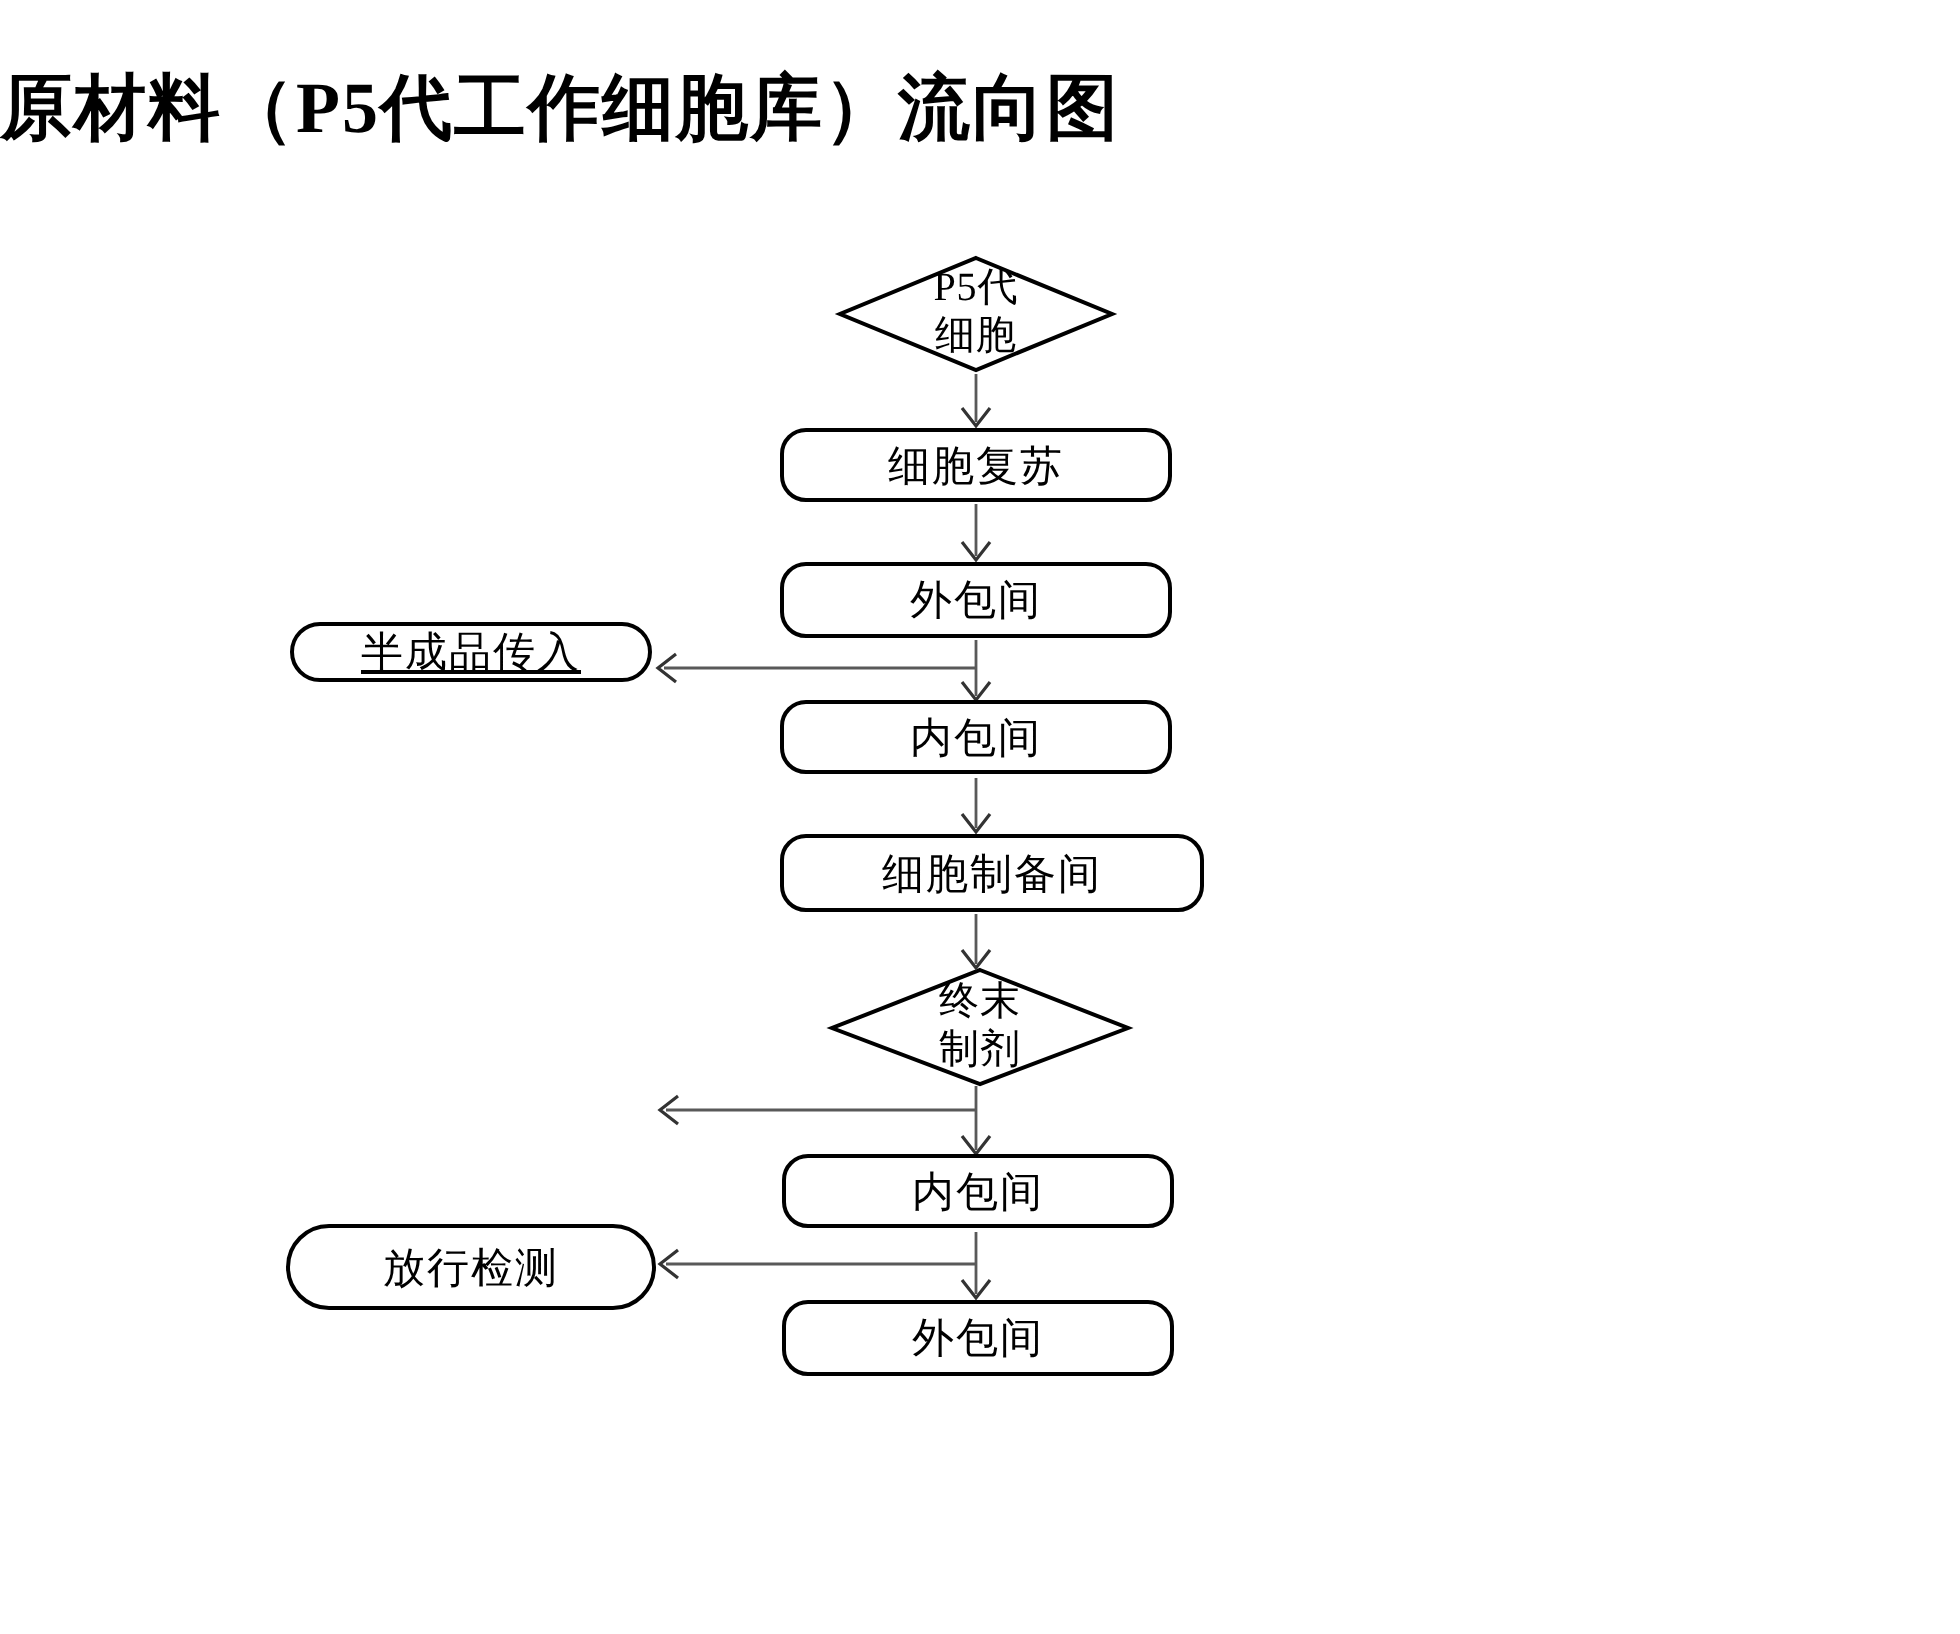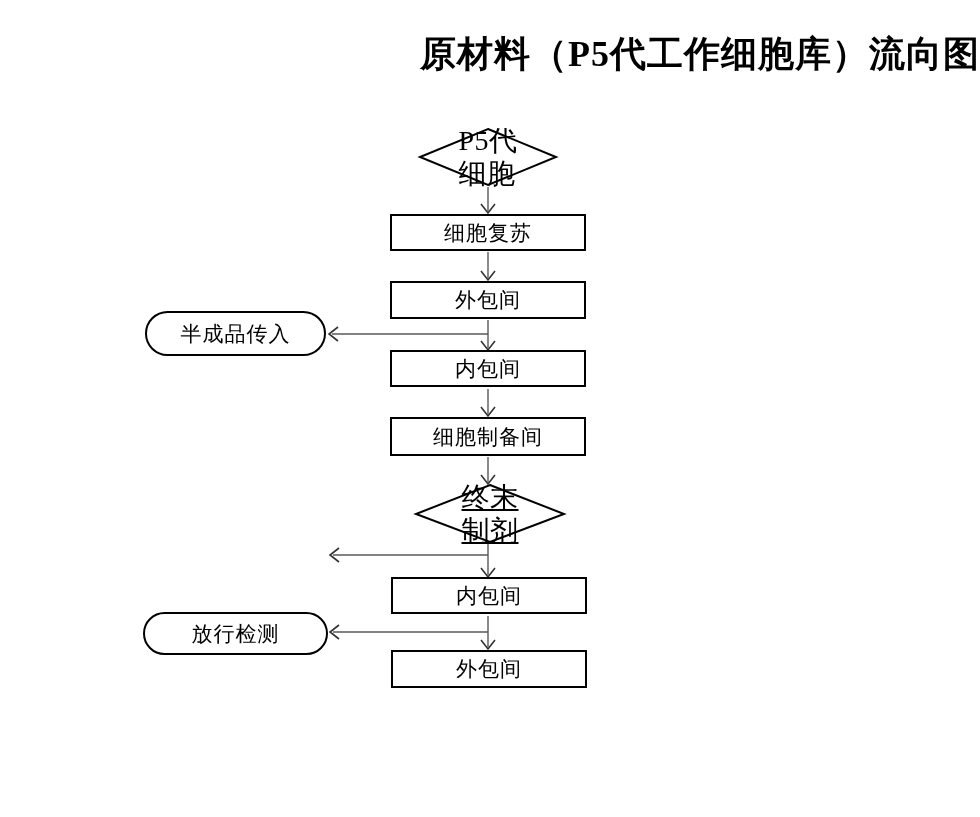--- a/index.html
+++ b/index.html
@@ -14,56 +14,58 @@
     background: #ffffff;
     font-family: "Liberation Serif", "DejaVu Serif", serif;
     color: #000000;
     overflow: hidden;
   }
   .page-title {
     position: absolute;
     left: 0;
     top: 30px;
     width: 100%;
-    text-align: right;
+    text-align: left;
     font-size: 36px;
     font-weight: bold;
     letter-spacing: 1px;
   }
   .layer {
     position: absolute;
     left: 0;
     top: 0;
     width: 980px;
     height: 817px;
   }
   .node {
     position: absolute;
     display: flex;
     align-items: center;
     justify-content: center;
     box-sizing: border-box;
     font-size: 21px;
     letter-spacing: 1px;
     background: #ffffff;
+    border-radius: 13px;
   }
   .rect {
     border: 2px solid #000000;
   }
   .oval {
     border: 2px solid #000000;
     border-radius: 24px;
   }
   .diamond-label {
     position: absolute;
     display: flex;
     align-items: center;
     justify-content: center;
+    text-align: center;
     white-space: pre-line;
-    font-size: 28px;
+    font-size: 20px;
     line-height: 1.18;
     letter-spacing: 0.5px;
     background: transparent;
   }
   .shape-line {
     stroke: #000000;
     stroke-width: 2;
     fill: #ffffff;
   }
   .conn {
@@ -132,26 +134,26 @@
       <polyline class="head" points="481,640 488,649 495,640"></polyline>
     </g>
     <g>
       <line class="conn" x1="488" y1="632" x2="333" y2="632"></line>
       <polyline class="head" points="339,625 330,632 339,639"></polyline>
     </g>
   </svg>
 
   <div class="diamond-label" style="left:438px; top:131px; width:100px; height:52px;">P5代
 细胞</div>
-  <div class="diamond-label" style="left:440px; top:488px; width:100px; height:52px;text-decoration:underline;">终末
+  <div class="diamond-label" style="left:440px; top:488px; width:100px; height:52px;">终末
 制剂</div>
 
   <div class="node rect" style="left:390px; top:214px; width:196px; height:37px;">细胞复苏</div>
   <div class="node rect" style="left:390px; top:281px; width:196px; height:38px;">外包间</div>
   <div class="node rect" style="left:390px; top:350px; width:196px; height:37px;">内包间</div>
-  <div class="node rect" style="left:390px; top:417px; width:196px; height:39px;">细胞制备间</div>
+  <div class="node rect" style="left:390px; top:417px; width:212px; height:39px;">细胞制备间</div>
   <div class="node rect" style="left:391px; top:577px; width:196px; height:37px;">内包间</div>
   <div class="node rect" style="left:391px; top:650px; width:196px; height:38px;">外包间</div>
 
-  <div class="node oval" style="left:145px; top:311px; width:181px; height:45px;">半成品传入</div>
+  <div class="node oval" style="left:145px; top:311px; width:181px; height:30px;text-decoration:underline;">半成品传入</div>
   <div class="node oval" style="left:143px; top:612px; width:185px; height:43px; border-radius:22px;">放行检测</div>
 
 </div>
 
 </body></html>

